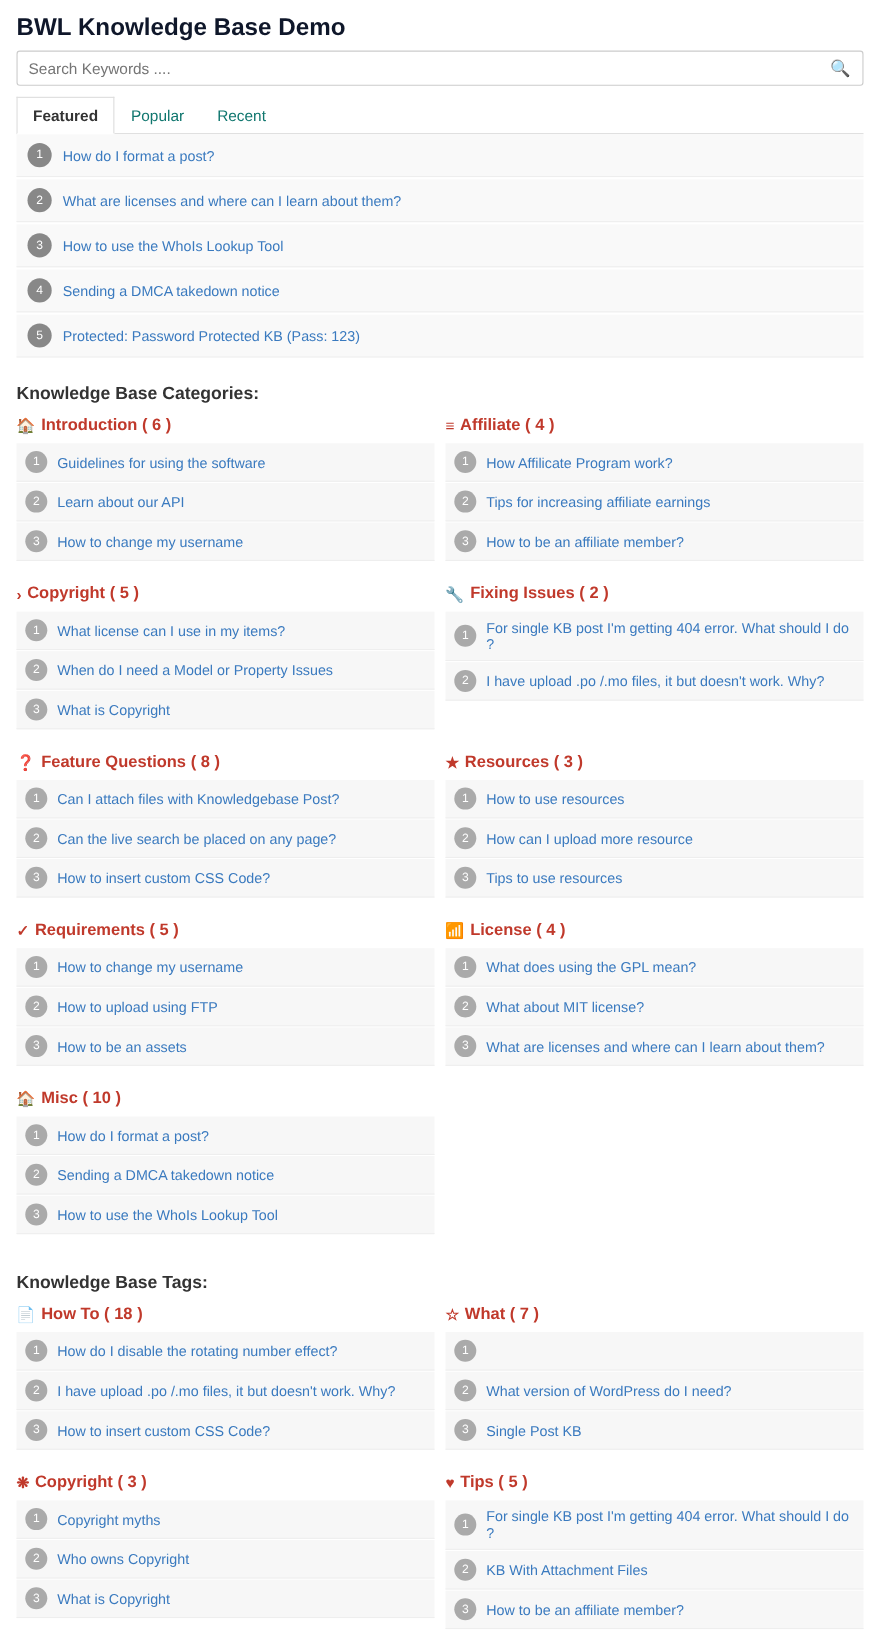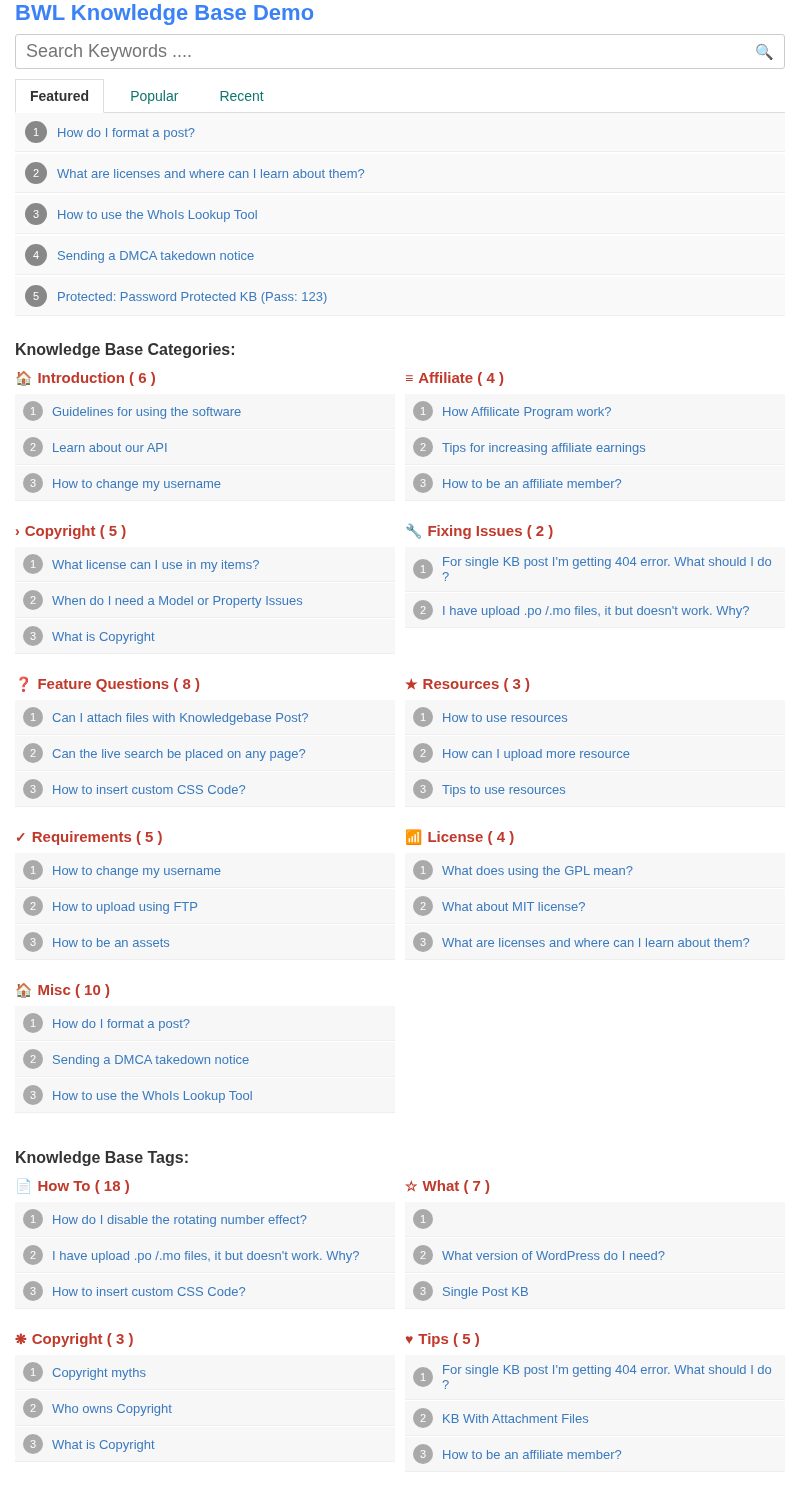--- a/index.html
+++ b/index.html
@@ -1,24 +1,24 @@
 <!DOCTYPE html>
 <html><head>
   <meta charset="utf-8">
   <style>
     * { box-sizing: border-box; margin: 0; padding: 0; }
     body { font-family: Arial, sans-serif; font-size: 14px; color: #333; background: #fff; width: 800px; }
 
-    .page-title { font-size: 22px; font-weight: bold; padding: 0 15px 8px; color: #3b82f6; }
+    .page-title { font-size: 22px; font-weight: bold; padding: 12px 15px 8px; color: #0f172a; }
 
     .search-bar { margin: 0 15px 10px; border: 1px solid #ccc; border-radius: 3px; display: flex; align-items: center; padding: 6px 10px; }
-    .search-bar input { border: none; outline: none; flex: 1; font-size: 18px; color: #7f1d1d; }
+    .search-bar input { border: none; outline: none; flex: 1; font-size: 14px; color: #7f1d1d; }
     .search-icon { color: #888; font-size: 15px; }
 
-    .tabs { border-bottom: 1px solid #ddd; margin: 0 15px; display: flex; gap: 11px; }
+    .tabs { border-bottom: 1px solid #ddd; margin: 0 15px; display: flex; gap: 0; }
     .tab { padding: 8px 14px; cursor: pointer; font-size: 14px; color: #0f766e; border: 1px solid transparent; margin-bottom: -1px; }
     .tab.active { border: 1px solid #ddd; border-bottom: 1px solid #fff; background: #fff; color: #333; font-weight: bold; }
 
     .featured-list { margin: 0 15px 10px; }
     .featured-item { display: flex; align-items: center; padding: 8px 10px; border-bottom: 1px solid #eee; background: #f9f9f9; margin-bottom: 2px; }
     .item-num { width: 22px; height: 22px; border-radius: 50%; background: #888; color: #fff; font-size: 11px; display: flex; align-items: center; justify-content: center; margin-right: 10px; flex-shrink: 0; }
     .item-link { color: #3a7abf; text-decoration: none; font-size: 13px; }
 
     .section-title { font-size: 16px; font-weight: bold; padding: 15px 15px 10px; }
 

